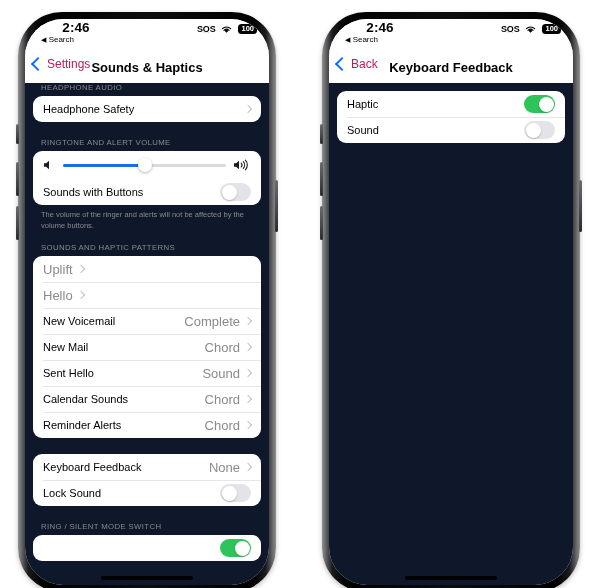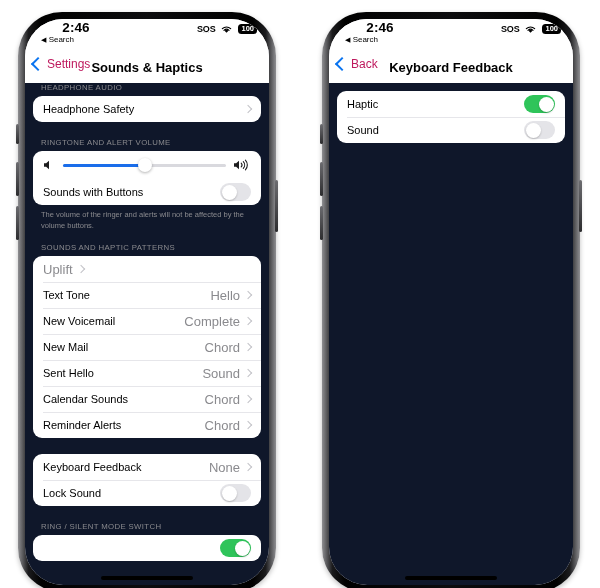--- a/index.html
+++ b/index.html
@@ -437,21 +437,20 @@
 
         <div class="gap-md"></div>
 
         <div class="sect-header">SOUNDS AND HAPTIC PATTERNS</div>
         <div class="card">
           <div class="row">
             <div class="row-value">Uplift</div>
             <div class="chev"></div>
           </div>
           <div class="row">
-            <div class="row-label">Text Tone</div>
             <div class="row-value">Hello</div>
             <div class="chev"></div>
           </div>
           <div class="row">
             <div class="row-label">New Voicemail</div>
             <div class="row-value">Complete</div>
             <div class="chev"></div>
           </div>
           <div class="row">
             <div class="row-label">New Mail</div>

